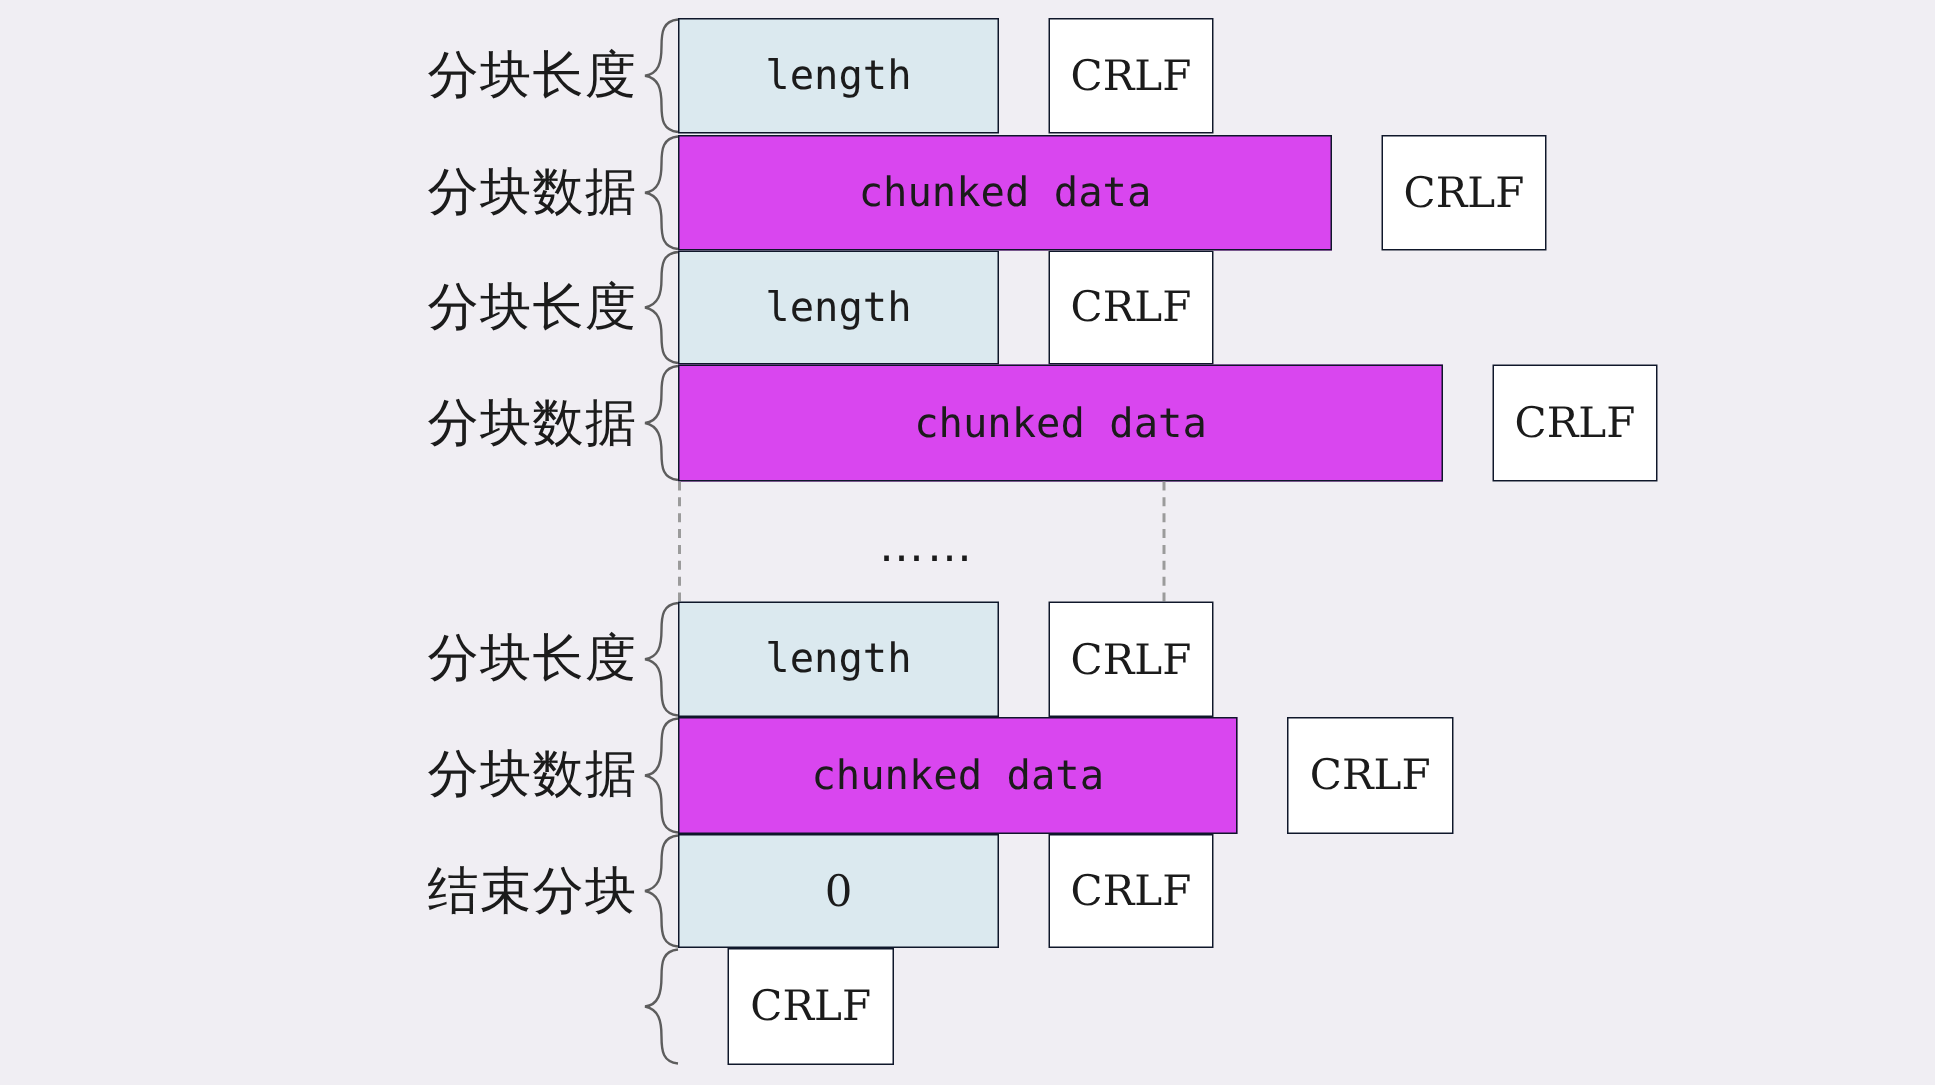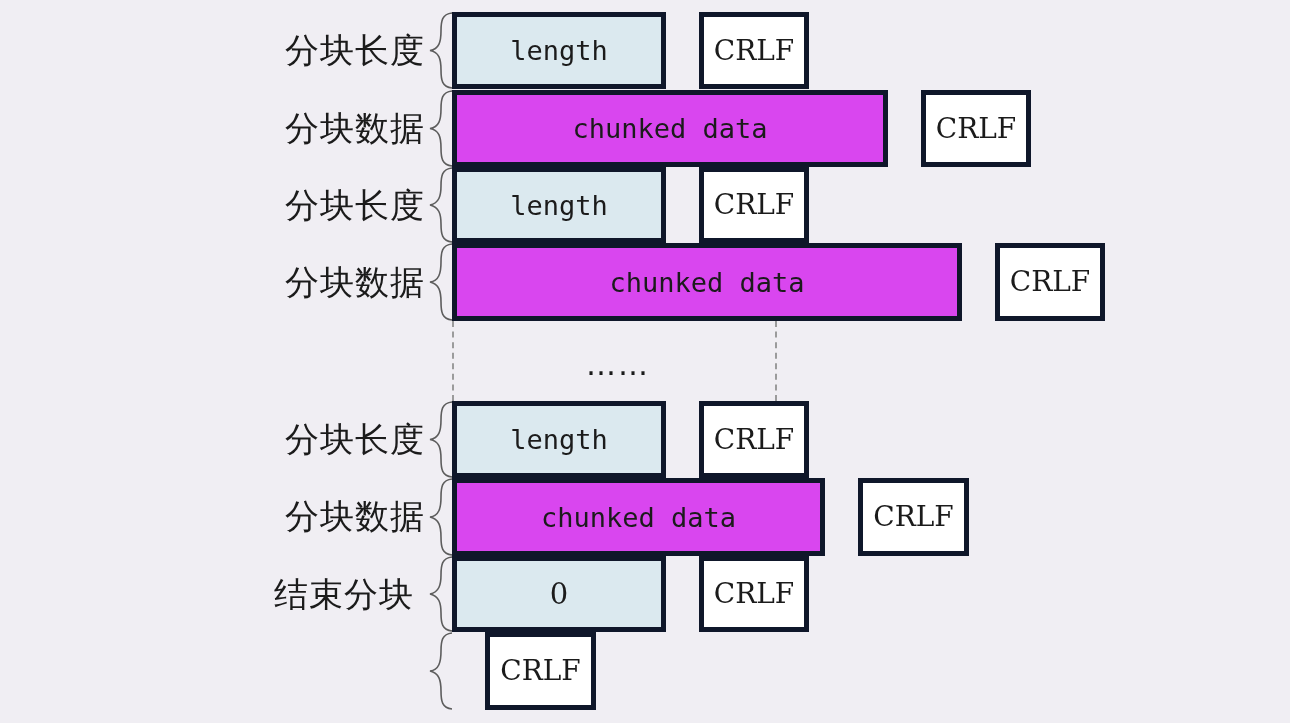--- a/index.html
+++ b/index.html
@@ -46,21 +46,21 @@
   }
   .brace svg {
     display: block;
     width: 100%;
     height: 100%;
   }
   
   .cell {
     position: absolute;
     box-sizing: border-box;
-    border: 5px solid #0f172a;
+    border: 1px solid #0f172a;
     display: flex;
     align-items: center;
     justify-content: center;
     color: #1b1b1b;
     line-height: 1;
     text-align: right;
   }
   .cell.len {
     background: #dbe9ef;
     font-family: "DejaVu Sans Mono", "Liberation Mono", monospace;
@@ -155,21 +155,21 @@
 
   <div class="row-label" style="left:240px; top:499px; width:185px;">分块数据</div>
   <div class="brace" style="left:428px; top:478px; height:78px;">
     <svg viewBox="0 0 26 78" preserveAspectRatio="none" aria-hidden="true">
       <path d="M24 1 C14 2 13 9 13 19 C13 30 11 38 2 39 C11 41 13 48 13 59 C13 69 14 76 24 77" fill="none" stroke="#5d5d5d" stroke-width="1.6"></path>
     </svg>
   </div>
   <div class="cell data" style="left:452px; top:478px; width:373px; height:78px;">chunked data</div>
   <div class="cell crlf" style="left:825px; top:478px; width:111px; height:78px;">CRLF</div>
 
-  <div class="row-label" style="left:229px; top:577px; width:185px;">结束分块</div>
+  <div class="row-label" style="left:240px; top:577px; width:185px;">结束分块</div>
   <div class="brace" style="left:428px; top:556px; height:76px;">
     <svg viewBox="0 0 26 76" preserveAspectRatio="none" aria-hidden="true">
       <path d="M24 1 C14 2 13 9 13 19 C13 29 11 36 2 38 C11 40 13 47 13 57 C13 67 14 74 24 75" fill="none" stroke="#5d5d5d" stroke-width="1.6"></path>
     </svg>
   </div>
   <div class="cell zero" style="left:452px; top:556px; width:214px; height:76px;">0</div>
   <div class="cell crlf" style="left:666px; top:556px; width:110px; height:76px;">CRLF</div>
 
   <div class="brace" style="left:428px; top:632px; height:78px;">
     <svg viewBox="0 0 26 78" preserveAspectRatio="none" aria-hidden="true">

